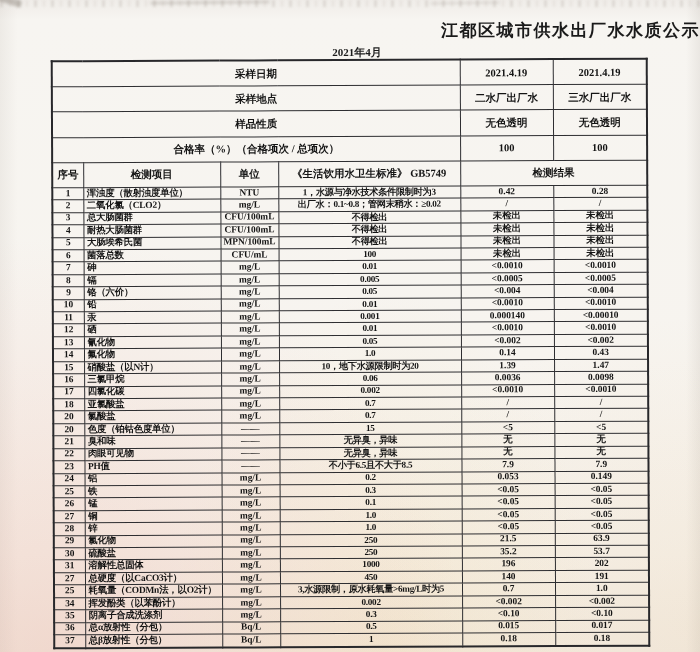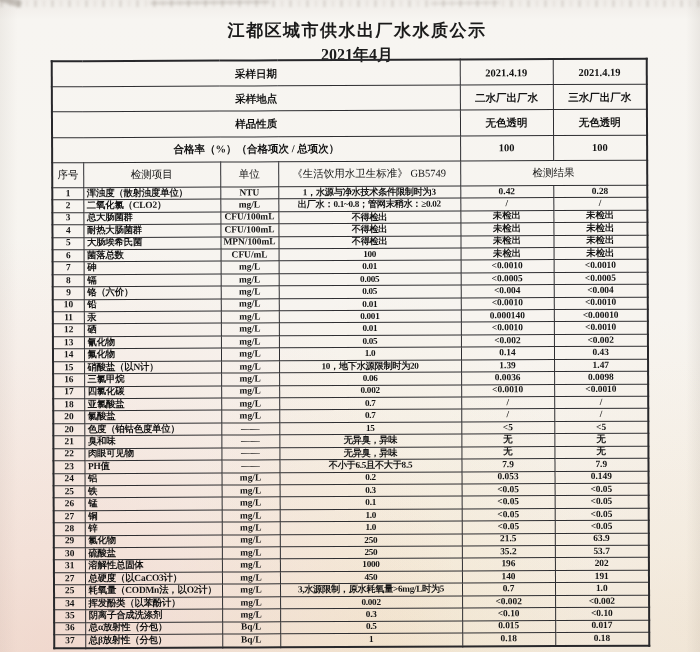--- a/index.html
+++ b/index.html
@@ -23,41 +23,41 @@
       repeating-linear-gradient(90deg, rgba(150,138,132,.28) 0 3px, transparent 3px 9px, rgba(170,150,145,.18) 9px 11px, transparent 11px 17px);
     filter:blur(1px);opacity:.75;
   }
   .smudge{position:absolute;background:#8d857c;opacity:.35;filter:blur(1.5px);border-radius:2px;}
   .smudge.s1{left:-4px;top:-3px;width:26px;height:7px;transform:rotate(18deg);opacity:.45;}
   .smudge.s2{left:150px;top:1px;width:120px;height:3px;transform:rotate(-.6deg);opacity:.28;}
   .smudge.s3{left:430px;top:2px;width:70px;height:2px;transform:rotate(-.8deg);opacity:.22;}
 
   .title{
     position:absolute;left:0;top:19px;width:700px;padding-left:14px;box-sizing:border-box;
-    text-align:center;font-size:17px;font-weight:700;letter-spacing:1.5px;color:#1a1a1a;
+    text-align:right;font-size:17px;font-weight:700;letter-spacing:1.5px;color:#1a1a1a;
   }
   .subtitle{
     position:absolute;left:0;top:45px;width:700px;padding-left:14px;box-sizing:border-box;
-    text-align:center;font-size:16px;font-weight:700;color:#1c1c1c;
+    text-align:center;font-size:11px;font-weight:700;color:#1c1c1c;
   }
 
   table.wq{
     position:absolute;left:52px;top:59px;width:595px;height:589px;
     border-collapse:collapse;table-layout:fixed;
     transform:rotate(-0.25deg);
   }
   table.wq td{
     border:1px solid #2e2e31;
     text-align:center;vertical-align:middle;
     padding:0;line-height:1.05;color:#141414;
     overflow:hidden;white-space:nowrap;
   }
   table.wq{border:2px solid #28282b;}
   tr.info td{height:21px;font-size:10.5px;font-weight:600;}
-  tr.head td{height:21px;font-size:10.5px;font-weight:400;}
+  tr.head td{height:21px;font-size:10.5px;font-weight:700;}
   tbody.rows td{font-size:9.4px;font-weight:600;}
   tbody.rows td.item{text-align:left;padding-left:3px;letter-spacing:-.2px;}
   tbody.rows td.std{letter-spacing:-.3px;font-size:9.2px;}
   tbody.rows td.no{font-weight:700;}
 </style>
 </head>
 <body>
 
 <div class="page">
   <div class="grain-top"></div>

